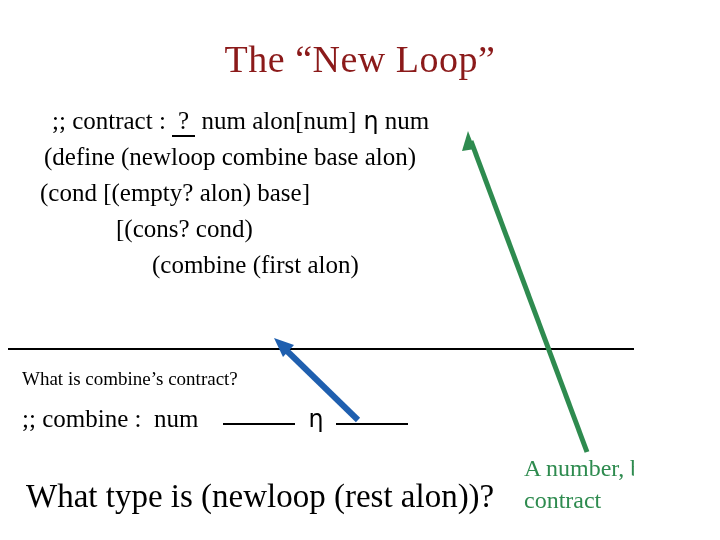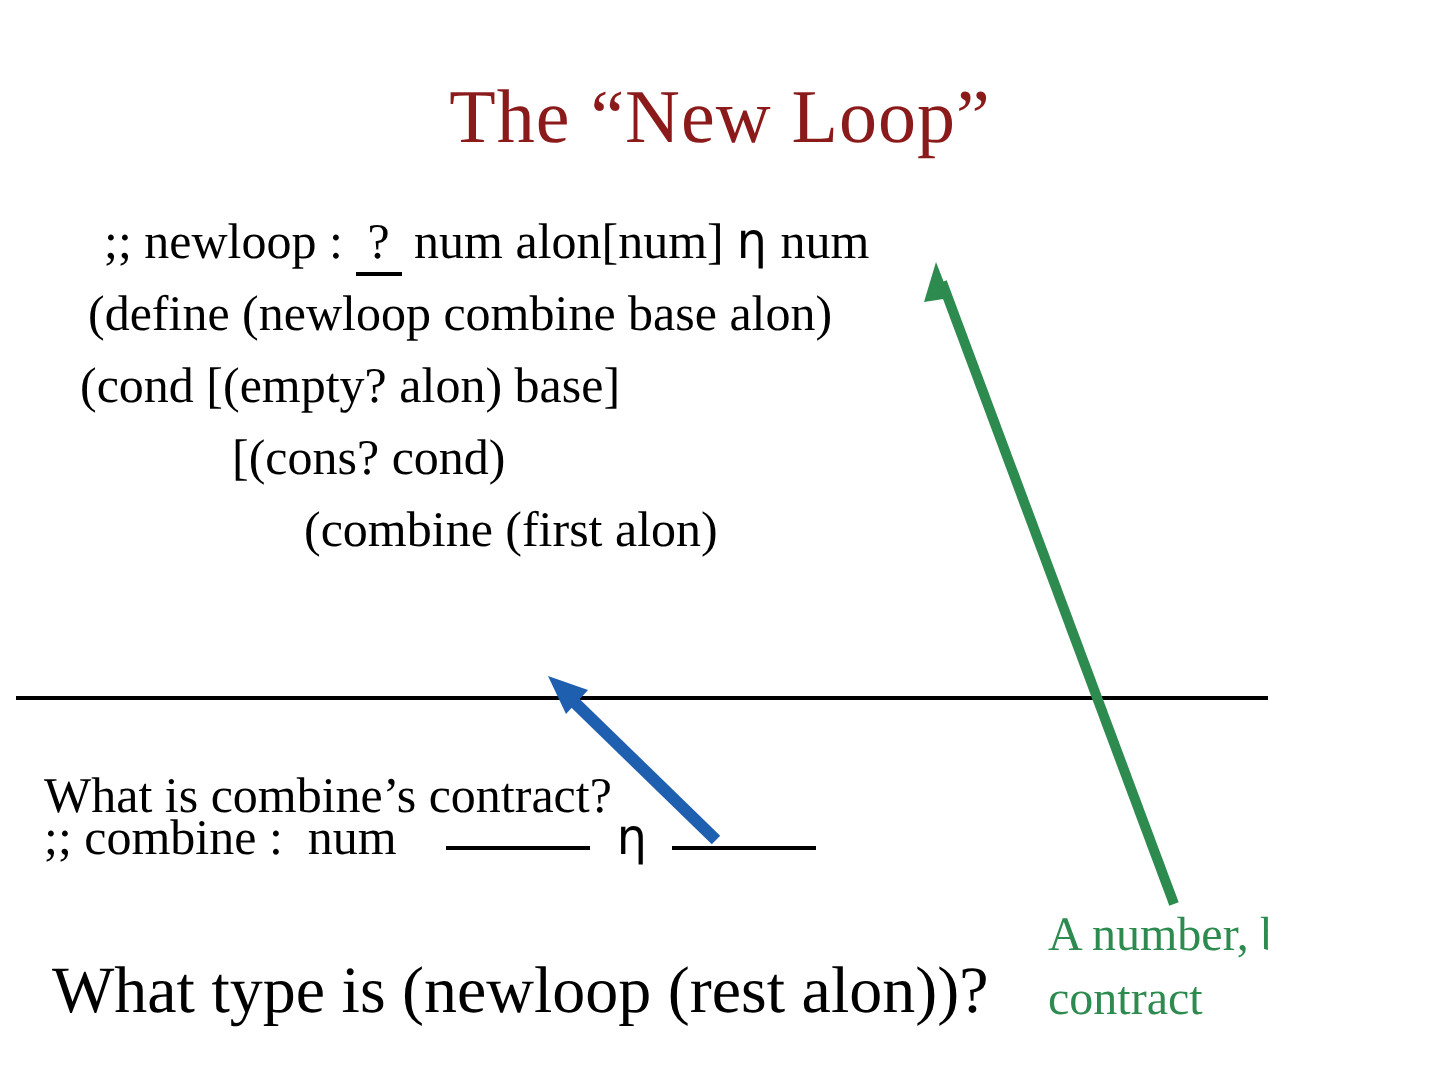--- a/index.html
+++ b/index.html
@@ -67,24 +67,23 @@
     width: 704px;
     height: 0;
     border-top: 2px solid #000000;
   }
 
   
   #q1 {
     position: absolute;
     left: 22px;
     top: 362px;
-    font-size: 25px;
+    font-size: 19px;
     line-height: 34px;
     white-space: nowrap;
-    margin-top: 20px;
   }
   #contract-line {
     position: absolute;
     left: 22px;
     top: 402px;
     font-size: 25px;
     line-height: 34px;
     white-space: pre;
   }
   .blank-long {
@@ -125,21 +124,21 @@
 </style>
 </head>
 <body>
 
 <div id="slide">
 
   <div id="title">The “New Loop”</div>
 
   <div id="code-block">
 
-    <div class="code-line" style="padding-left:52px;"><span>;; newloop :</span><span>&nbsp;</span><span class="blank-q">?</span><span>&nbsp;</span><span>num alon[num]</span><span>&nbsp;</span><span class="arrow-glyph">η</span><span>&nbsp;</span><span>num</span></div>
+    <div class="code-line" style="padding-left:52px;"><span>;; contract :</span><span>&nbsp;</span><span class="blank-q">?</span><span>&nbsp;</span><span>num alon[num]</span><span>&nbsp;</span><span class="arrow-glyph">η</span><span>&nbsp;</span><span>num</span></div>
 
     <div class="code-line" style="padding-left:44px;">(define (newloop combine base alon)</div>
 
     <div class="code-line" style="padding-left:40px;">(cond [(empty? alon) base]</div>
 
     <div class="code-line" style="padding-left:116px;">[(cons? cond)</div>
 
     <div class="code-line" style="padding-left:152px;">(combine (first alon)</div>
 
   </div>

